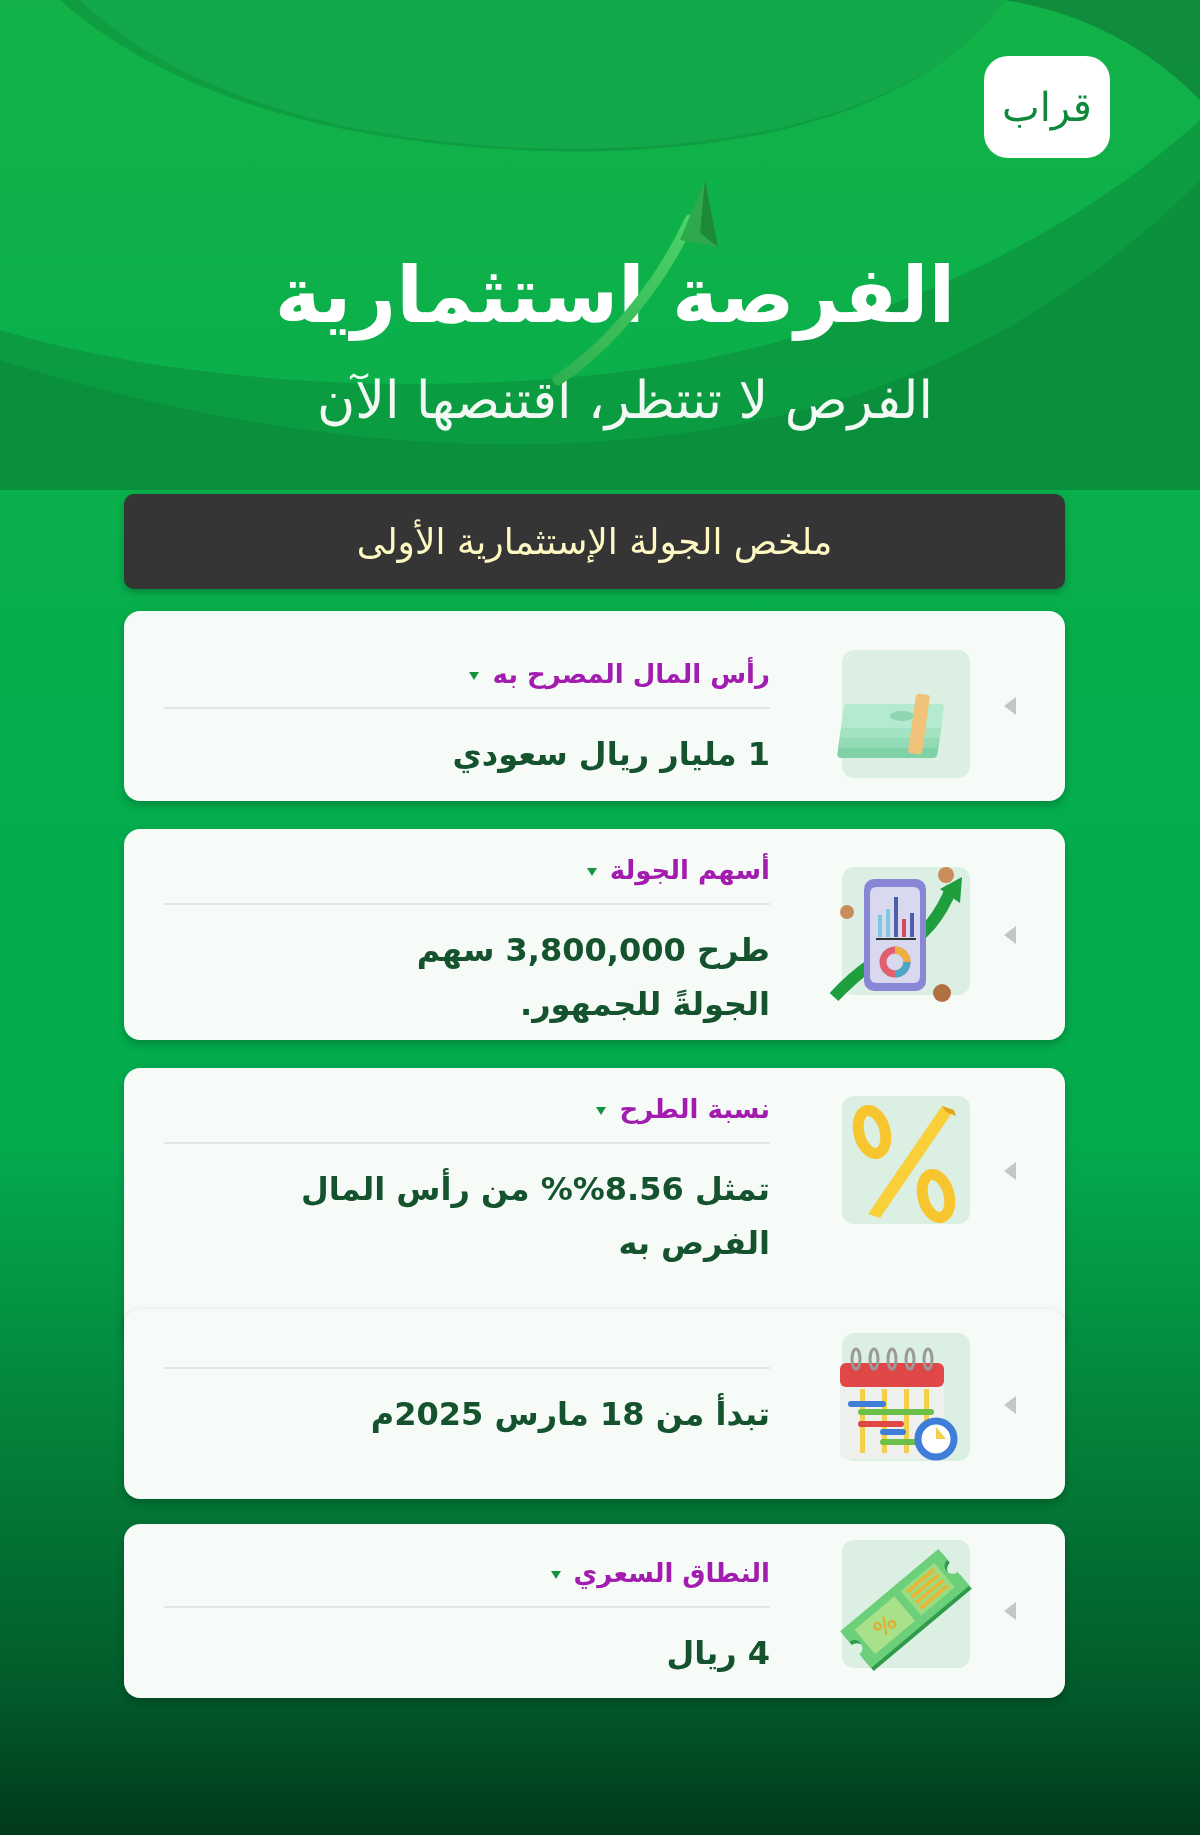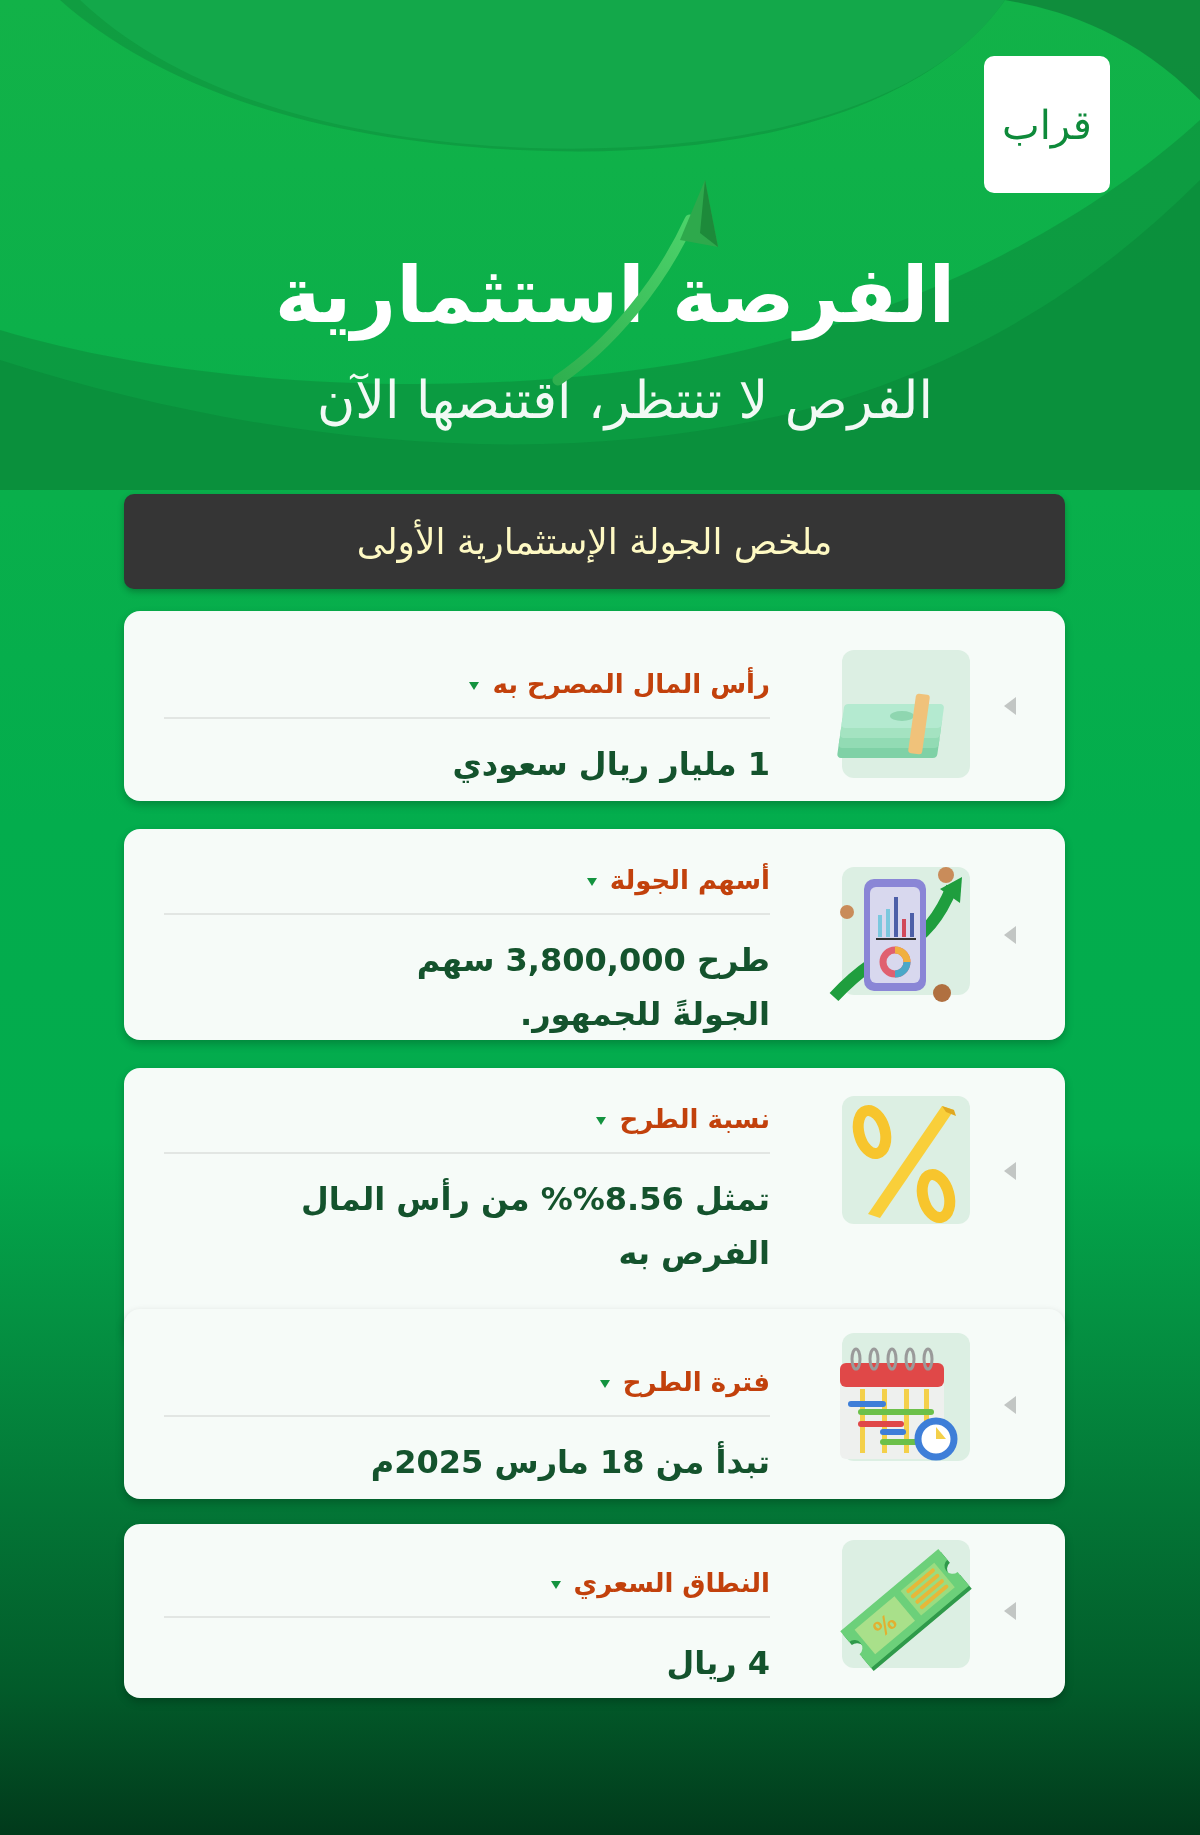--- a/index.html
+++ b/index.html
@@ -6,22 +6,22 @@
     html, body { width: 1200px; height: 1835px; overflow: hidden; }
     body {
       font-family: "DejaVu Sans", sans-serif;
       position: relative;
       background: linear-gradient(180deg, #12b248 0%, #03ad4d 45%, #03ab4d 62%, #049142 72%, #025b2a 92%, #013a1b 100%);
       direction: rtl;
     }
     .bg-svg { position: absolute; left: 0; top: 0; width: 1200px; height: 560px; }
 
     .logo {
-      position: absolute; left: 984px; top: 56px; width: 126px; height: 137px;
-      background: #ffffff; border-radius: 10px;
+      position: absolute; left: 984px; top: 56px; width: 126px; height: 102px;
+      background: #ffffff; border-radius: 24px;
       display: flex; align-items: center; justify-content: center;
     }
     .logo-text {
       font-family: "DejaVu Sans", sans-serif; font-size: 40px; color: #0e8a3a; font-weight: 300;
       letter-spacing: 1px;
     }
 
     .hero-arrow { position: absolute; left: 540px; top: 175px; width: 210px; height: 230px; }
 
     .hero-title {
@@ -58,22 +58,22 @@
     .card-icon {
       position: absolute; left: 718px; width: 128px; height: 128px;
       background: #dcefe3; border-radius: 12px; overflow: visible;
     }
     .card-icon svg { position: absolute; left: 0; top: 0; overflow: visible; }
     .card-body {
       position: absolute; left: 40px; width: 606px;
       text-align: right;
     }
     .card-label {
-      color: #c2410c; font-weight: bold; font-size: 26px; line-height: 38px;
-      display: flex; align-items: center; justify-content: flex-start; gap: 13px; margin-top: 10px;
+      color: #a21caf; font-weight: bold; font-size: 26px; line-height: 38px;
+      display: flex; align-items: center; justify-content: flex-start; gap: 13px;
     }
     .card-label .caret {
       display: inline-block; width: 0; height: 0;
       border-left: 5px solid transparent; border-right: 5px solid transparent;
       border-top: 8px solid #13933f; margin-top: 4px;
     }
     .card-divider { height: 2px; background: #e2e6e3; margin: 14px 0 18px 0; }
     .card-value { color: #14532d; font-weight: bold; font-size: 32px; line-height: 54px; }
   </style>
 </head>
@@ -212,24 +212,20 @@
       <rect x="6" y="68" width="38" height="6" rx="3" fill="#3e7ed8"></rect>
       <rect x="16" y="76" width="76" height="6" rx="3" fill="#6cc04a"></rect>
       <rect x="16" y="88" width="46" height="6" rx="3" fill="#e04848"></rect>
       <rect x="38" y="96" width="26" height="6" rx="3" fill="#3e7ed8"></rect>
       <rect x="38" y="106" width="40" height="6" rx="3" fill="#6cc04a"></rect>
       <circle cx="94" cy="106" r="18" fill="#ffffff" stroke="#3e7ed8" stroke-width="7"></circle>
       <path d="M94,94 L94,106 L104,106 Z" fill="#f4d04a"></path>
     </svg>
   </div>
   <div class="card-body" style="top:44px;">
-    <div class="card-label">
-      <span>فترة الطرح</span>
-      <span class="caret"></span>
-    </div>
     <div class="card-divider"></div>
     <div class="card-value">تبدأ من 18 مارس 2025م</div>
   </div>
 </div>
 
 <div class="card" style="top:1524px;height:174px;">
   <div class="card-pointer" style="top:78px;"></div>
   <div class="card-icon" style="top:16px;">
     <svg width="128" height="128" viewBox="0 0 128 128">
       <g transform="rotate(-40 64 70)">

